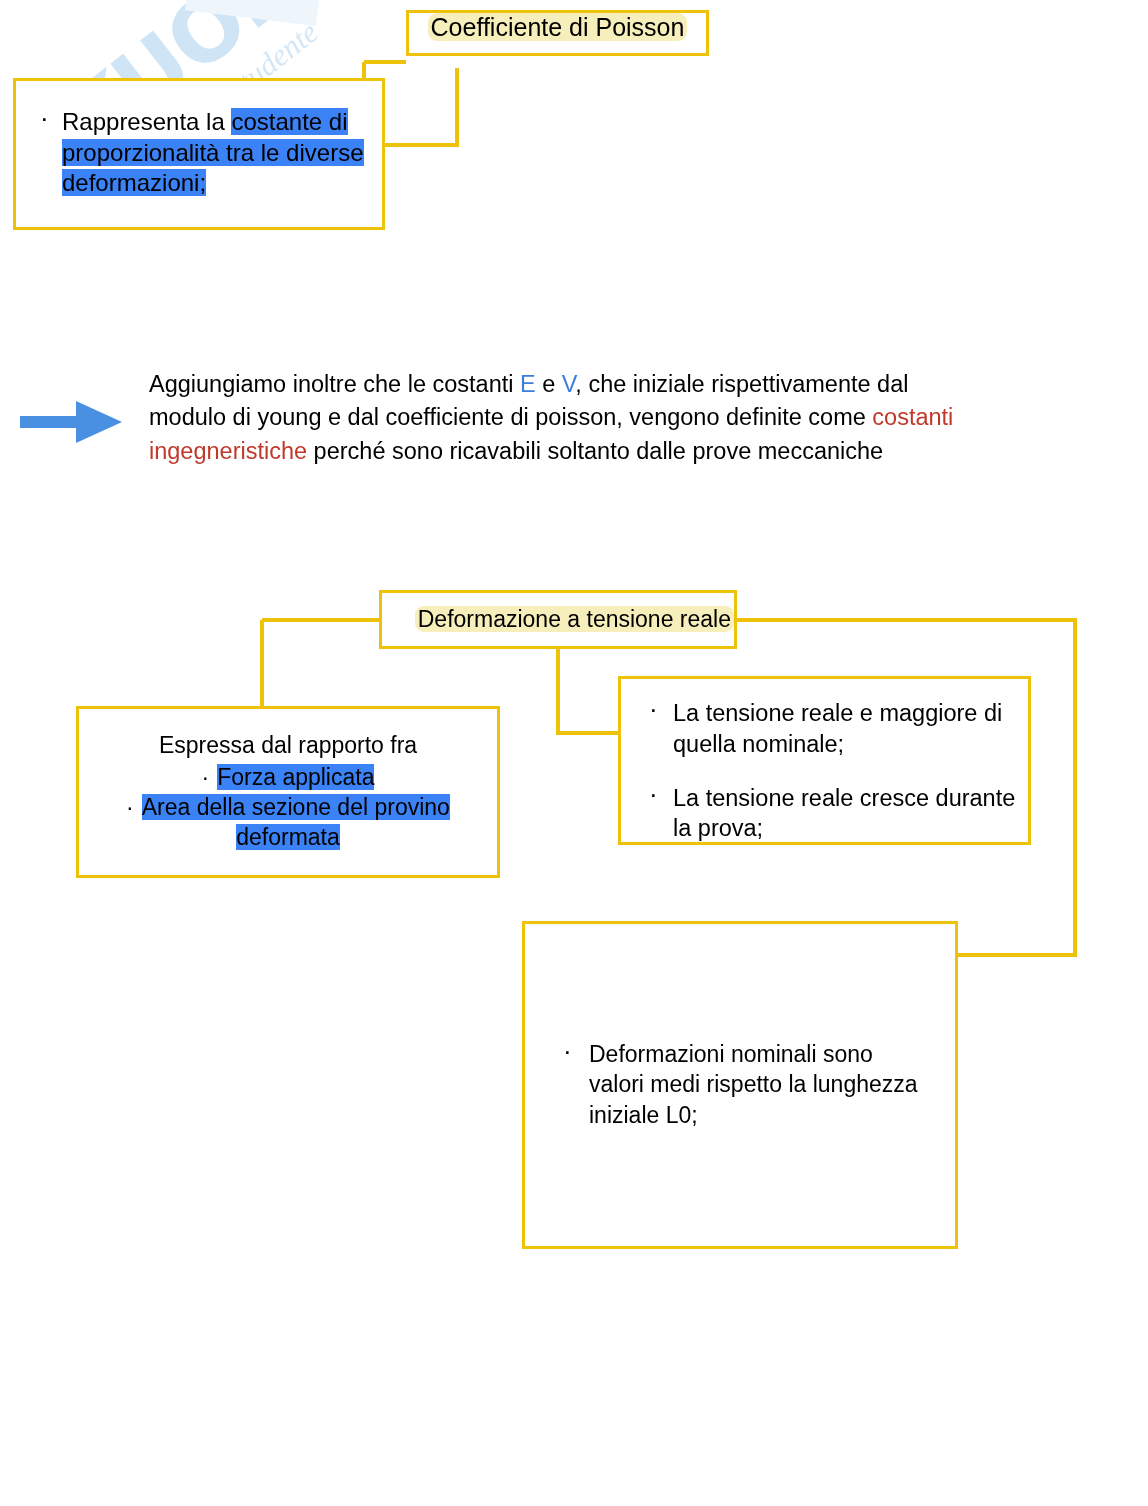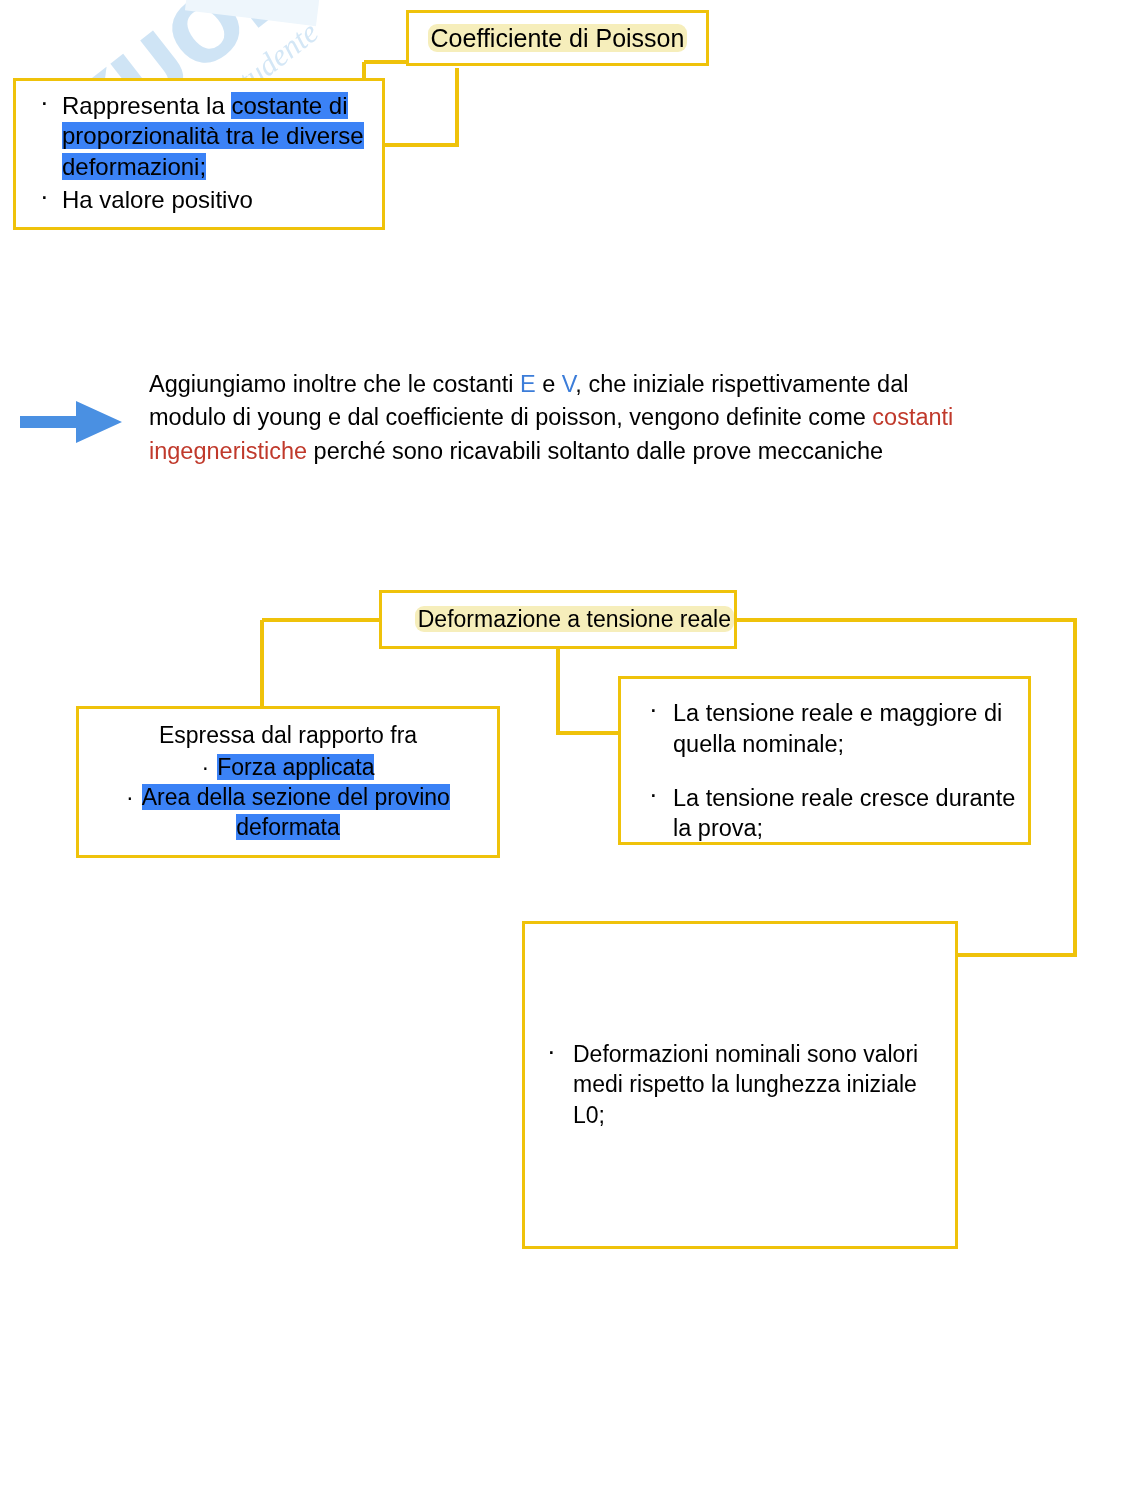--- a/index.html
+++ b/index.html
@@ -88,23 +88,23 @@
   }
   .hl-peach {
     background: #3b82f6;
   }
 
   
   #node-title {
     left: 406px;
     top: 10px;
     width: 303px;
-    height: 56px;
-    display: flex;
-    align-items: center;
+    height: 46px;
+    display: flex;
+    align-items: flex-start;
     justify-content: center;
   }
   #node-title .title-text {
     font-size: 25px;
     white-space: nowrap;
   }
 
   
   #node-poisson-bullets {
     left: 13px;
@@ -171,21 +171,21 @@
   #node-def-title .title-text {
     font-size: 23px;
     white-space: nowrap;
   }
 
   
   #node-espressa {
     left: 76px;
     top: 706px;
     width: 424px;
-    height: 152px;
+    height: 172px;
     display: flex;
     align-items: center;
     justify-content: center;
   }
   #node-espressa .centered {
     width: 100%;
     text-align: center;
     font-size: 23px;
     line-height: 1.3;
   }
@@ -227,21 +227,21 @@
   
   #node-deformazioni {
     left: 522px;
     top: 921px;
     width: 436px;
     height: 328px;
     display: flex;
     align-items: center;
   }
   #node-deformazioni ul {
-    margin: 0;
+    margin: 16px;
     padding: 0 10px 0 20px;
     list-style: none;
     width: 100%;
   }
   #node-deformazioni li {
     position: relative;
     padding-left: 28px;
     font-size: 23px;
     line-height: 1.32;
     margin-bottom: 1px;
@@ -283,21 +283,20 @@
     </g>
   </svg>
 
   <div class="node" id="node-title">
     <span class="title-text"><span class="hl-yellow">Coefficiente di Poisson</span></span>
   </div>
 
   <div class="node" id="node-poisson-bullets">
     <ul>
       <li><span>Rappresenta la </span><span class="hl-peach">costante di proporzionalità tra le diverse deformazioni;</span></li>
-      <li><span>Ha valore positivo</span></li>
     </ul>
   </div>
 
   <svg id="blue-arrow" viewBox="0 0 106 46" xmlns="http://www.w3.org/2000/svg">
     <path d="M 2 17 L 58 17 L 58 2 L 104 23 L 58 44 L 58 29 L 2 29 Z" fill="#4A90E2"></path>
   </svg>
 
   <div id="arrow-paragraph"><span>Aggiungiamo inoltre che le costanti </span><span class="txt-blue">E</span><span> e </span><span class="txt-blue">V</span><span>, che iniziale rispettivamente dal modulo di young e dal coefficiente di poisson, vengono definite come </span><span class="txt-red">costanti ingegneristiche</span><span> perché sono ricavabili soltanto dalle prove meccaniche</span></div>
 
   <div class="node" id="node-def-title">

